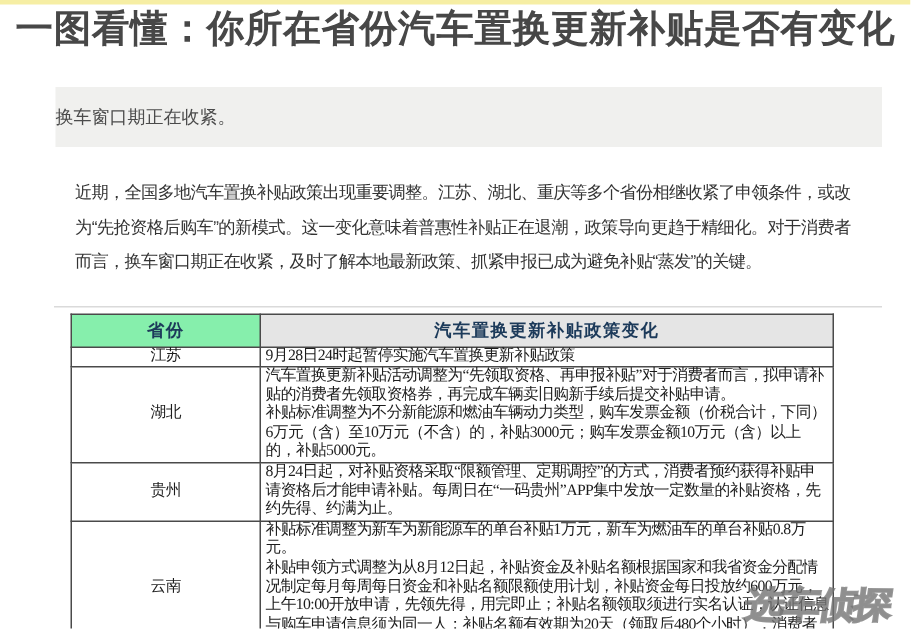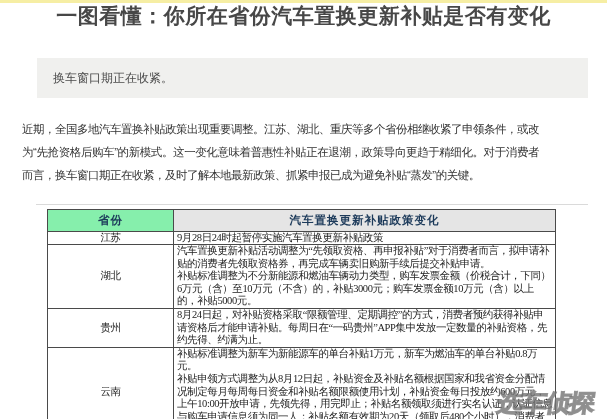--- a/index.html
+++ b/index.html
@@ -11,35 +11,35 @@
     overflow: hidden;
     font-family: "Liberation Sans", "DejaVu Sans", sans-serif;
   }
   .top-bar {
     position: absolute; left: 0; top: 0;
     width: 607px; height: 3px;
   }
   .page-title {
     position: absolute; left: 0; top: 2px; width: 607px;
     text-align: center;
-    font-size: 21px; font-weight: bold; color: #474747;
+    font-size: 25px; font-weight: bold; color: #474747;
     letter-spacing: 0.5px;
     font-family: "Liberation Sans", "DejaVu Sans", sans-serif;
   }
   .highlight-box {
     position: absolute; left: 37px; top: 58px;
     width: 551px; height: 40px;
     display: flex; align-items: center;
-    padding-left: 16px;
+    padding-left: 0;
   }
   .highlight-box .hl-text {
     font-size: 12px; color: #4b4b4b;
   }
   .intro {
-    position: absolute; left: 22px; top: 118px;
+    position: absolute; left: 50px; top: 118px;
     width: 517px;
     font-size: 11.5px; letter-spacing: -0.5px;
     line-height: 23px; color: #333333;
     text-align: justify;
   }
   .table-top-line {
     position: absolute; left: 36px; top: 204px;
     width: 552px; height: 1px; background: #dadada;
   }
   table.policy-table {

